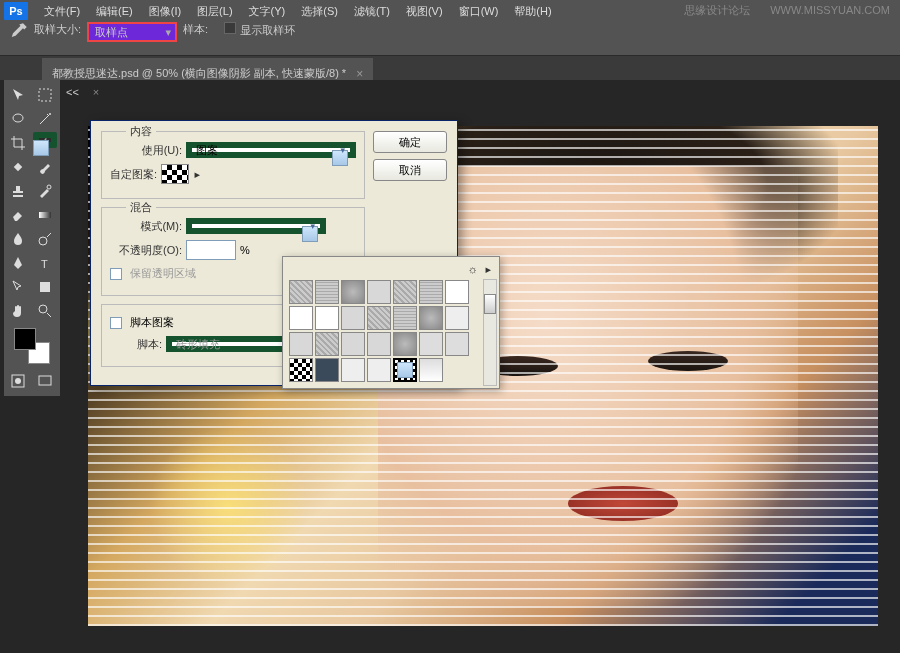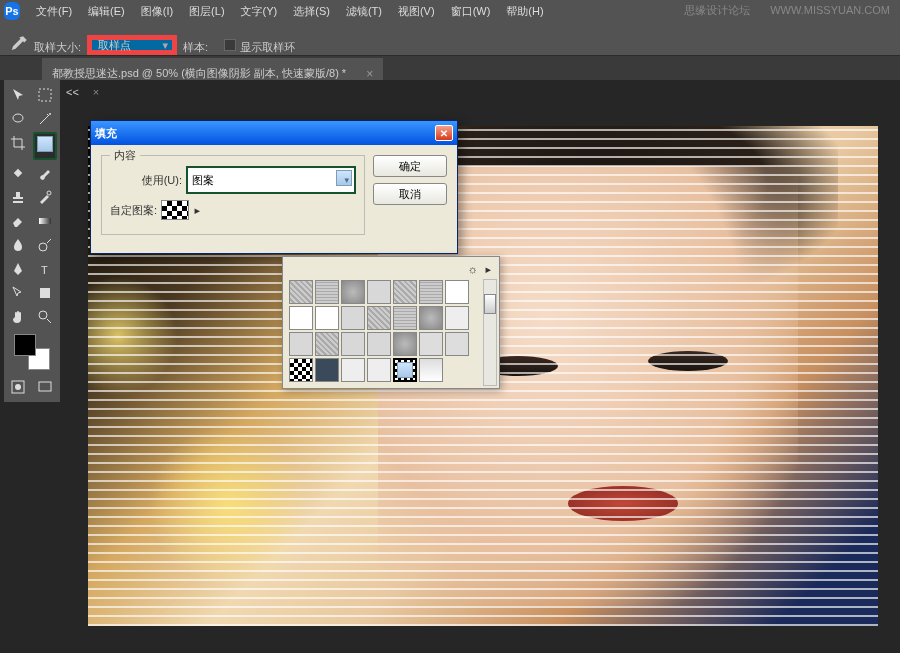--- a/index.html
+++ b/index.html
@@ -1,28 +1,28 @@
 <!DOCTYPE html>
 <html><head>
 <meta charset="utf-8">
 <style>
 *{box-sizing:border-box;margin:0;padding:0;font-family:"Microsoft YaHei",sans-serif;font-size:11px;user-select:none}
 body{width:900px;height:653px;background:#535353;overflow:hidden;position:relative}
 .menubar{height:22px;background:#535353;display:flex;align-items:center;color:#ddd;padding:0 4px}
-.ps-logo{width:16px;height:18px;background:#1473e6;color:#fff;display:flex;align-items:center;justify-content:center;font-weight:bold;border-radius:6px;margin-right:8px}
+.ps-logo{width:24px;height:18px;background:#1473e6;color:#fff;display:flex;align-items:center;justify-content:center;font-weight:bold;border-radius:1px;margin-right:8px}
 .menu-item{padding:2px 8px;cursor:pointer}
 .watermark{position:absolute;right:10px;top:3px;color:#888;font-size:10px}
 .watermark span:first-child{margin-right:20px}
-.optbar{height:34px;background:#535353;border-bottom:1px solid #2a2a2a;display:flex;align-items:flex-end;padding:0 8px;color:#ccc;gap:6px}
+.optbar{height:34px;background:#535353;border-bottom:1px solid #2a2a2a;display:flex;align-items:flex-start;padding:0 8px;color:#ccc;gap:6px}
 .eyedrop{width:20px;height:20px;display:flex;align-items:center;justify-content:center}
-.dd{height:20px;background:#0369a1;border:5px solid #ef4444;display:flex;align-items:center;padding:0 18px 0 6px;position:relative}
+.dd{height:20px;background:#6d28d9;border:2px solid #ef4444;display:flex;align-items:center;padding:0 18px 0 6px;position:relative}
 .dd::after{content:"▾";position:absolute;right:4px;color:#aaa}
 .chk{width:12px;height:12px;border:1px solid #666;background:#3a3a3a;display:inline-block;margin-right:4px}
 .tabbar{height:24px;background:#3a3a3a;display:flex;align-items:flex-end;padding-left:42px}
-.tab{height:22px;background:#535353;color:#ccc;padding:9px 10px 0;display:flex;align-items:center;gap:20px;font-size:10px}
+.tab{height:22px;background:#535353;color:#ccc;padding:9px 10px 0;display:flex;align-items:center;gap:10px;font-size:10px}
 .tab .x{color:#999;font-size:12px;cursor:pointer}
 .workspace{position:absolute;left:0;top:80px;right:0;bottom:0;background:#262626}
 .toolbox{position:absolute;left:4px;top:0;width:56px;background:#535353;padding:4px 2px}
 .tool-grid{display:grid;grid-template-columns:1fr 1fr;gap:2px}
 .tool{width:24px;height:22px;display:flex;align-items:center;justify-content:center;color:#ddd;border-radius:2px;cursor:pointer}
 .tool.sel{background:#2c2c2c}
 .tool svg{width:16px;height:16px}
 .swatches{margin-top:6px;position:relative;width:36px;height:36px;margin-left:8px}
 .sw{width:22px;height:22px;border:1px solid #888;position:absolute}
 .sw.fg{background:#000;left:0;top:0;z-index:2}
@@ -42,24 +42,24 @@
 .panel-tabs{position:absolute;left:66px;top:6px;color:#ccc;font-size:10px;display:flex;gap:14px}
 .panel-tabs span:last-child{color:#888}
 .dialog{position:absolute;left:90px;top:120px;width:368px;background:#ece9d8;border:1px solid #0a246a;box-shadow:4px 4px 10px rgba(0,0,0,.4);z-index:10}
 .titlebar{height:24px;background:linear-gradient(#3a95ff,#0053e1);display:flex;align-items:center;justify-content:space-between;padding:0 4px;color:#fff;font-weight:bold}
 .titlebar .close{width:18px;height:16px;background:linear-gradient(#f5a08a,#d83a1a);border:1px solid #fff;border-radius:2px;display:flex;align-items:center;justify-content:center;color:#fff;font-size:10px;cursor:pointer}
 .dlg-body{padding:10px;display:flex;gap:8px}
 .dlg-left{flex:1}
 .dlg-right{width:74px;display:flex;flex-direction:column;gap:6px}
 .winbtn{height:22px;background:linear-gradient(#fff,#e8e8e0);border:1px solid #888;border-radius:3px;cursor:pointer;display:flex;align-items:center;justify-content:center}
 .group{border:1px solid #bbb;padding:10px 8px 8px;margin-bottom:8px;position:relative}
-.group-title{position:absolute;top:-8px;left:8px;background:#ece9d8;padding:0 4px;color:#333}
+.group-title{position:absolute;top:-8px;left:24px;background:#ece9d8;padding:0 4px;color:#333}
 .row{display:flex;align-items:center;margin-bottom:6px;gap:4px}
 .lbl{text-align:right;flex-shrink:0;color:#333}
-.sel{flex:1;height:28px;background:#fff;border:2px solid #14532d;display:flex;align-items:center;padding:0 4px;position:relative}
+.sel{flex:1;height:16px;background:#fff;border:6px solid #14532d;display:flex;align-items:center;padding:0 4px;position:relative}
 .sel::after{content:"";position:absolute;right:2px;top:2px;width:14px;height:14px;background:linear-gradient(#cde6fb,#a8c8e8);border:1px solid #7f9db9}
 .sel.arrow::before{content:"▾";position:absolute;right:5px;z-index:1;color:#4a6a9a;font-size:9px}
 .swatch-btn{width:28px;height:20px;border:1px solid #888;background:repeating-conic-gradient(#000 0 25%,#fff 0 50%) 0 0/10px 10px;position:relative}
 .swatch-btn::after{content:"▸";position:absolute;right:-12px;top:3px;color:#333}
 .txt{width:50px;height:20px;background:#fff;border:1px solid #7f9db9;padding:0 4px;display:flex;align-items:center}
 .winchk{width:12px;height:12px;background:#fff;border:1px solid #7f9db9;margin-right:4px}
 .disabled{color:#999}
 .picker{position:absolute;left:282px;top:256px;width:218px;background:#ece9d8;border:1px solid #888;box-shadow:2px 2px 8px rgba(0,0,0,.3);z-index:11;padding:4px}
 .picker-head{display:flex;justify-content:flex-end;gap:8px;padding:2px 4px;color:#333}
 .pick-grid{display:grid;grid-template-columns:repeat(7,24px);gap:2px;padding:2px}
@@ -264,35 +264,57 @@
         <div class="face"></div>
       <div class="eye l"></div>
         <div class="eye r"></div>
         <div class="lips"></div>
       <div class="scanlines"></div>
     </div>
   </div>
 </div>
 
 <div class="dialog">
-  <div class="titlebar">
-    <span>填充</span>
-    <div class="close">✕</div>
-  </div>
   <div class="dlg-body">
     <div class="dlg-left">
       <div class="group">
         <div class="group-title">内容</div>
         <div class="row">
           <div class="lbl" style="width:72px">使用(U):</div>
           <div class="sel arrow">图案</div>
         </div>
         <div class="row" style="justify-content:flex-start;padding-right:14px">
           <div class="lbl">自定图案:</div>
           <div class="swatch-btn"></div>
+        </div>
+      </div>
+      <div class="group">
+        <div class="group-title">混合</div>
+        <div class="row">
+          <div class="lbl" style="width:72px">模式(M):</div>
+          <div class="sel arrow" style="flex:0 0 140px"></div>
+        </div>
+        <div class="row">
+          <div class="lbl" style="width:72px">不透明度(O):</div>
+          <div class="txt"></div>
+          <span>%</span>
+        </div>
+        <div class="row disabled">
+          <span class="winchk"></span>
+          <span>保留透明区域</span>
+        </div>
+      </div>
+      <div class="group">
+        <div class="row">
+          <span class="winchk"></span>
+          <span>脚本图案</span>
+        </div>
+        <div class="row disabled">
+          <div class="lbl" style="width:52px">脚本:</div>
+          <div class="sel arrow" style="flex:0 0 140px">砖形填充</div>
         </div>
       </div>
     </div>
     <div class="dlg-right">
       <div class="winbtn">确定</div>
       <div class="winbtn">取消</div>
     </div>
   </div>
 </div>
 

